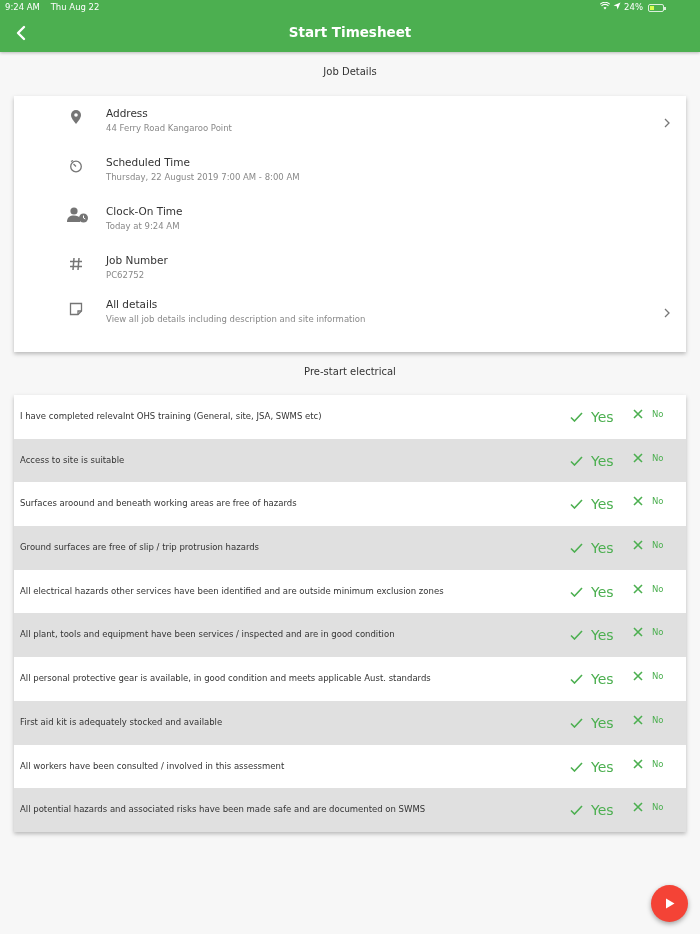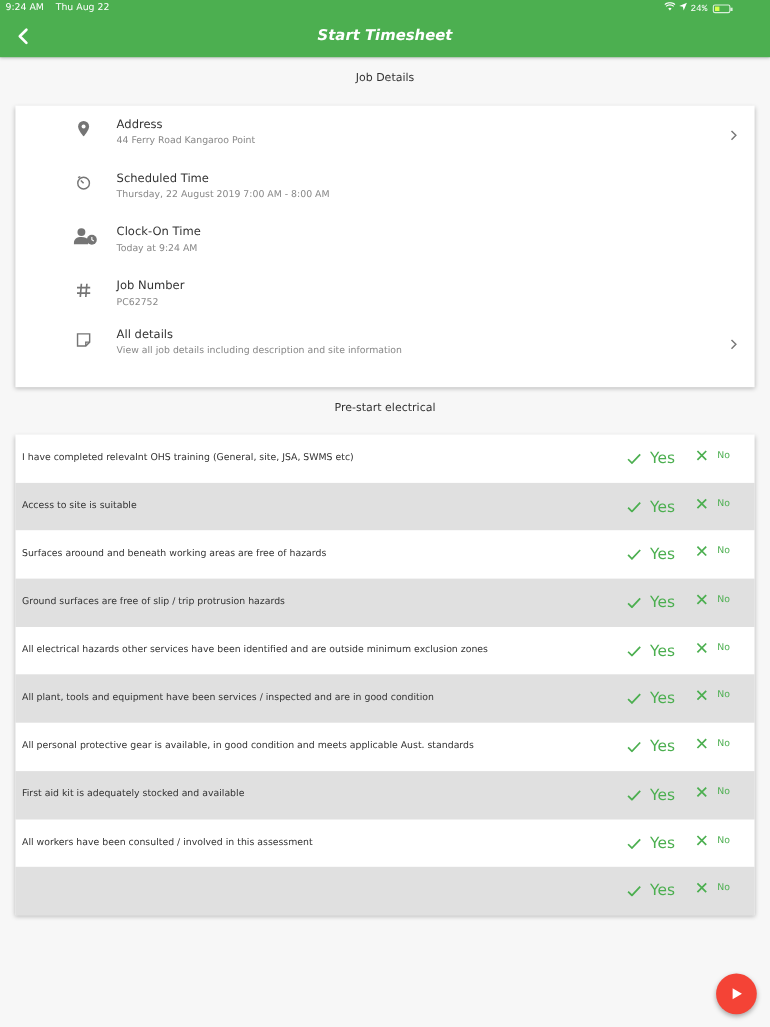--- a/index.html
+++ b/index.html
@@ -2,25 +2,25 @@
 <html><head>
 <meta charset="utf-8">
 <style>
   * { box-sizing: border-box; margin: 0; padding: 0; }
   html, body { width: 700px; height: 934px; overflow: hidden; }
   body { background: #f7f7f7; font-family: "DejaVu Sans", sans-serif; color: #333; position: relative; }
   .header { position: absolute; left: 0; top: 0; width: 700px; height: 52px; background: #4caf50; box-shadow: 0 1px 3px rgba(0,0,0,0.25); }
   .status-bar { position: absolute; left: 0; top: 0; width: 672px; height: 14px; color: #fff; font-size: 8.5px; }
   .status-left { position: absolute; left: 5px; top: 2px; }
   .status-left span { margin-right: 8px; }
-  .status-right { position: absolute; right: 8px; top: 2px; display: flex; align-items: center; gap: 3px; font-family: Liberation Mono, monospace; }
+  .status-right { position: absolute; right: 8px; top: 2px; display: flex; align-items: flex-end; gap: 3px; }
   .battery { width: 16px; height: 8px; border: 1px solid rgba(255,255,255,0.8); border-radius: 2px; position: relative; margin-left: 2px; }
   .battery::before { content: ""; position: absolute; left: 1px; top: 1px; width: 4px; height: 4px; background: #d7ff4c; }
   .battery::after { content: ""; position: absolute; right: -3px; top: 2px; width: 2px; height: 3px; background: rgba(255,255,255,0.8); }
-  .nav-title { position: absolute; left: 0; right: 0; top: 24px; text-align: center; color: #fff; font-size: 13.5px; font-weight: bold; font-style: italic; }
+  .nav-title { position: absolute; left: 0; right: 0; top: 24px; text-align: center; color: #fff; font-size: 13.5px; font-weight: bold; }
   .back-btn { position: absolute; left: 12px; top: 22px; width: 18px; height: 22px; display: flex; align-items: center; justify-content: center; cursor: pointer; }
   .section-title { position: absolute; left: 0; right: 0; text-align: center; font-size: 10px; color: #333; }
   .card { position: absolute; left: 14px; width: 672px; background: #fff; box-shadow: 0 2px 4px rgba(0,0,0,0.25); }
   .detail-row { position: relative; height: 49px; margin-left: 43px; }
   .detail-row .icon { position: absolute; left: 10px; top: 12px; width: 18px; height: 18px; display: flex; align-items: center; justify-content: center; color: #757575; }
   .detail-row .title { position: absolute; left: 49px; top: 11px; font-size: 10.5px; color: #333; }
   .detail-row .sub { position: absolute; left: 49px; top: 27px; font-size: 8.5px; color: #888; }
   .detail-row .chev { position: absolute; right: 16px; top: 17px; color: #777; }
   .check-row { position: relative; height: 43.7px; }
   .check-row.alt { background: #e0e0e0; }
@@ -262,20 +262,21 @@
         <span>Yes</span>
       </span>
       <span class="no">
         <svg width="10" height="10" viewBox="0 0 10 10">
           <path d="M1 1 L9 9 M9 1 L1 9" stroke="#4caf50" stroke-width="1.6"></path>
         </svg>
         <span>No</span>
       </span>
     </div>
     <div class="check-row alt">
+      <span class="label">All potential hazards and associated risks have been made safe and are documented on SWMS</span>
       <span class="yes">
         <svg width="13" height="10" viewBox="0 0 13 10">
           <path d="M1 5.5 L4.5 9 L12 1" stroke="#4caf50" stroke-width="1.6" fill="none"></path>
         </svg>
         <span>Yes</span>
       </span>
       <span class="no">
         <svg width="10" height="10" viewBox="0 0 10 10">
           <path d="M1 1 L9 9 M9 1 L1 9" stroke="#4caf50" stroke-width="1.6"></path>
         </svg>

